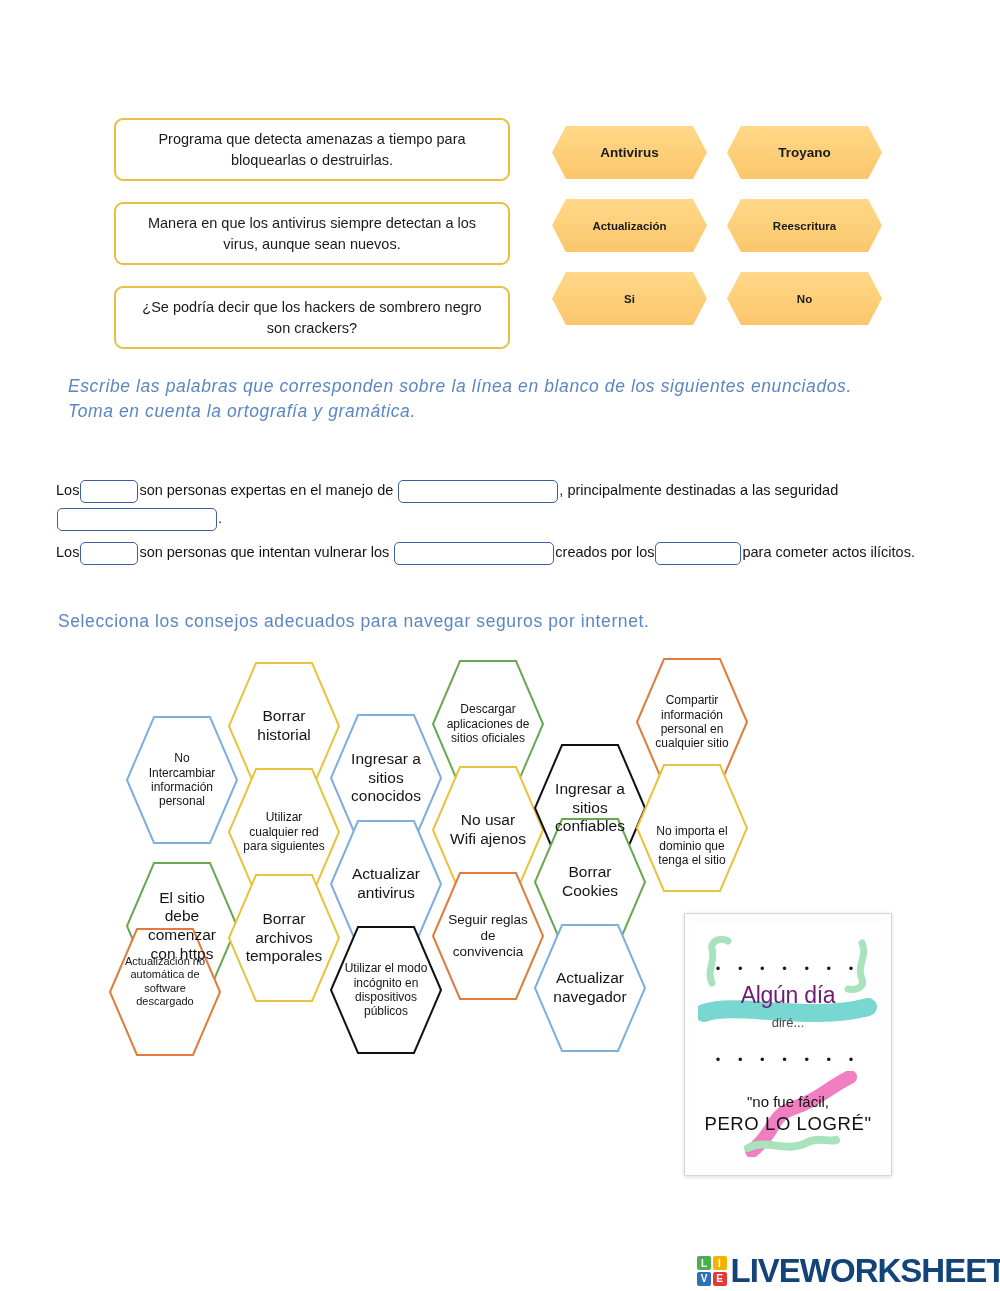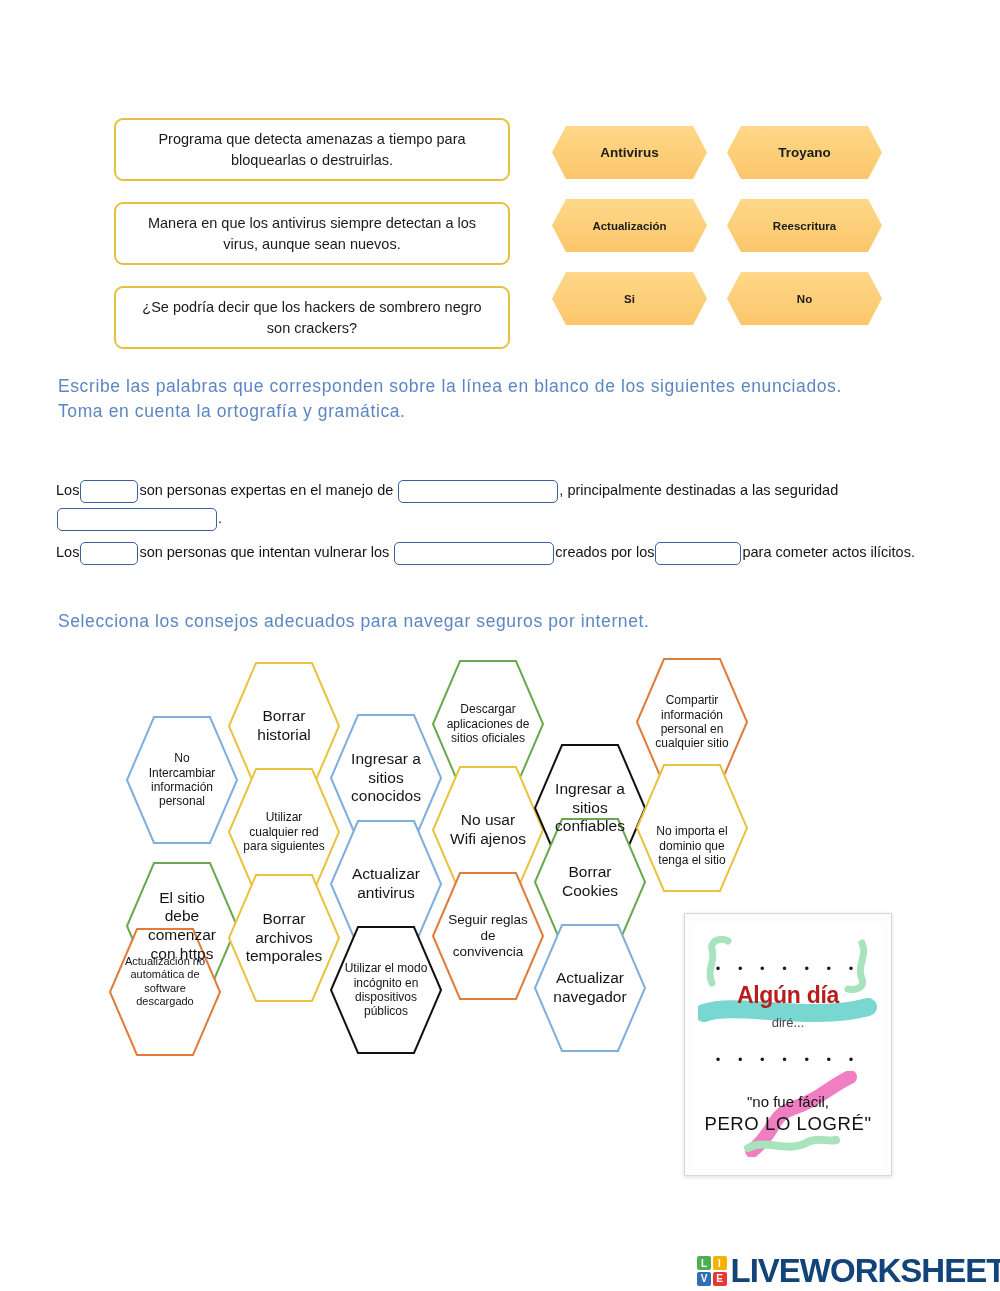--- a/index.html
+++ b/index.html
@@ -39,21 +39,21 @@
   .opt-hex.small{ font-size:11.5px; }
 
   
   .instr{
     position:absolute;
     color:#5b86c4;
     font-size:17.5px;
     line-height:1.45;
     letter-spacing:.6px;
   }
-  #instr1{ left:58px; top:374px; width:810px; }
+  #instr1{ left:68px; top:374px; width:810px;font-style:italic; }
   #instr2{ left:58px; top:609px; width:760px; }
 
   
   #fib{ position:absolute; left:56px; top:476px; width:890px;
         font-size:14.5px; color:#141414; line-height:28px; }
   .fib-line{ margin-bottom:6px; }
   .blank{
     display:inline-block; vertical-align:middle;
     height:23px; border:1.6px solid #3d5fa0; border-radius:5px;
     background:#fff; margin:0 1px;
@@ -77,21 +77,21 @@
   
   #poster{
     position:absolute; left:684px; top:913px; width:208px; height:263px;
     background:#fdfdfd; border:1px solid #d8d8d8;
     box-shadow:0 1px 4px rgba(0,0,0,.14);
     overflow:hidden;
   }
   #poster .p-inner{ position:absolute; inset:9px; background:#fff; overflow:hidden; }
   .dots{ text-align:center; font-size:13px; letter-spacing:7px; color:#1a1a1a; }
   .p-line1{
-    text-align:center; font-weight:bold; font-size:23px; color:#b91c1c;
+    text-align:center; font-weight:normal; font-size:23px; color:#701a75;
     letter-spacing:-.3px; position:relative; z-index:3;
   }
   .p-line2{ text-align:center; font-size:13px; color:#444; position:relative; z-index:3; }
   .p-line3{ text-align:center; font-size:15px; color:#111; position:relative; z-index:3; }
   .p-line4{ text-align:center; font-size:18.5px; color:#111; letter-spacing:.6px;
             position:relative; z-index:3; }
   .stroke{ position:absolute; z-index:1; }
 
   
   #logo{ position:absolute; left:697px; top:1252px; display:flex; align-items:center; }

